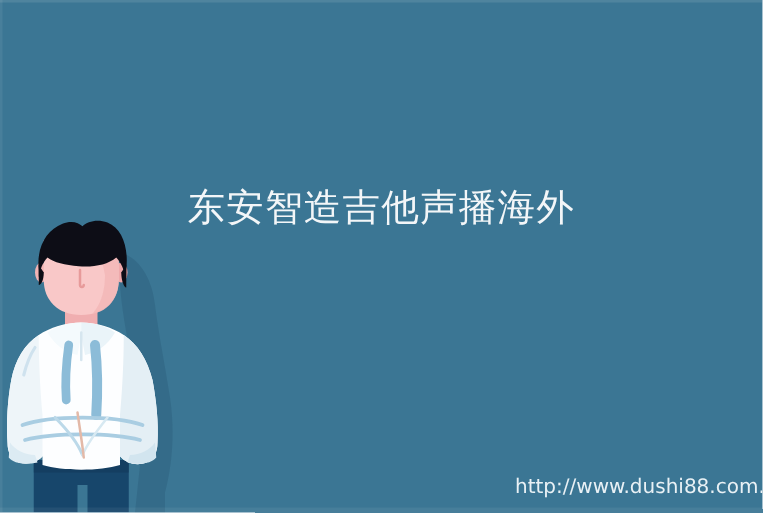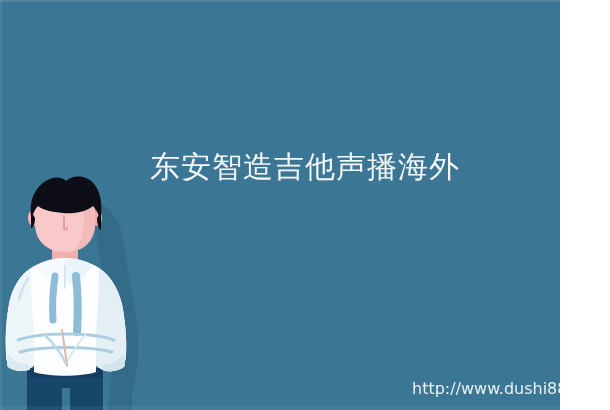--- a/index.html
+++ b/index.html
@@ -6,21 +6,21 @@
     margin: 0;
     padding: 0;
     background: #ffffff;
   }
   body {
     font-family: "Liberation Sans", sans-serif;
   }
 
   #poster {
     position: relative;
-    width: 560px;
+    width: 610px;
     height: 410px;
     overflow: hidden;
     background: #3b7694;
   }
 
   
   #poster::before {
     content: "";
     position: absolute;
     left: 0; top: 0; right: 0;

